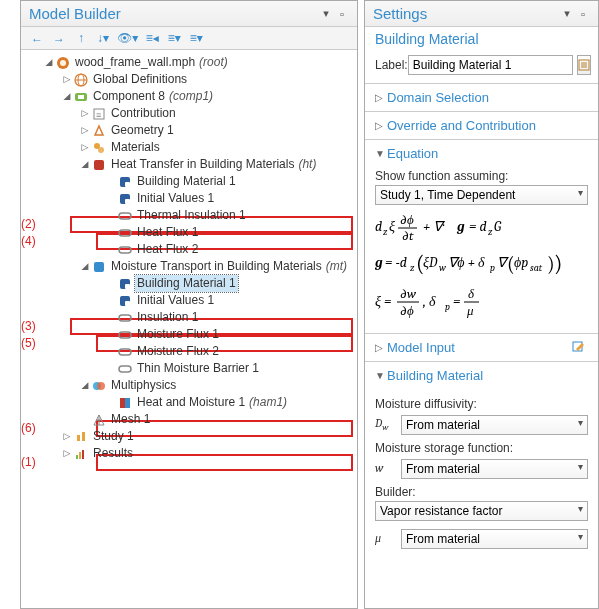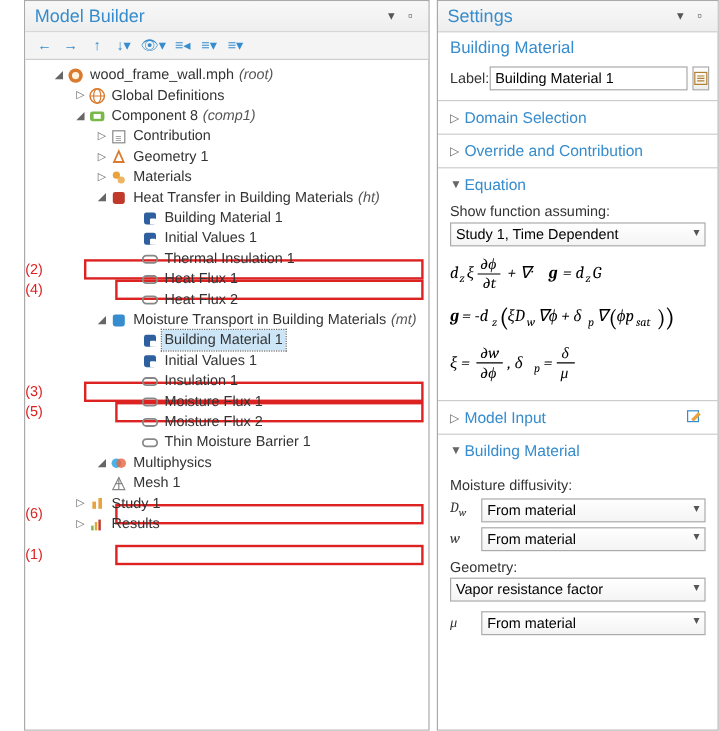--- a/index.html
+++ b/index.html
@@ -271,20 +271,31 @@
     <div class="row" style="padding-left:54px">
       <span class="exp">◢</span>
       <span class="ic">
           <svg width="14" height="14">
             <circle cx="5" cy="7" r="4" fill="#4cb2e6"></circle>
             <circle cx="9" cy="7" r="4" fill="#e8643d" opacity="0.8"></circle>
           </svg>
         </span>
       <span class="lbl">Multiphysics</span>
     </div>
+    <div class="row" style="padding-left:80px">
+      <span class="exp none"></span>
+      <span class="ic">
+          <svg width="14" height="14">
+            <rect x="2" y="2" width="5" height="10" fill="#c0392b"></rect>
+            <rect x="7" y="2" width="5" height="10" fill="#368ccc"></rect>
+          </svg>
+        </span>
+      <span class="lbl">Heat and Moisture 1</span>
+      <span class="suffix">(ham1)</span>
+    </div>
     <div class="row" style="padding-left:54px">
       <span class="exp none"></span>
       <span class="ic">
           <svg width="14" height="14">
             <polygon points="7,2 12,12 2,12" fill="none" stroke="#888"></polygon>
             <line x1="7" y1="2" x2="7" y2="12" stroke="#888"></line>
             <line x1="4" y1="7" x2="10" y2="7" stroke="#888"></line>
           </svg>
         </span>
       <span class="lbl">Mesh 1</span>
@@ -422,25 +433,26 @@
       <div class="sect-head">
         <span class="sect-tog">▼</span>
         <span class="sect-title">Building Material</span>
       </div>
       <div class="sect-body">
         <div class="proplabel">Moisture diffusivity:</div>
         <div class="prop-row">
           <span class="sym"><span>D</span><sub>w</sub></span>
           <div class="sel-wrap" style="flex:1"><input class="sel-input" value="From material" style=""></div>
         </div>
+        <div class="proplabel">Moisture storage function:</div>
         <div class="prop-row">
           <span class="sym">w</span>
           <div class="sel-wrap" style="flex:1"><input class="sel-input" value="From material" style=""></div>
         </div>
-        <div class="proplabel">Geometry:</div>
+        <div class="proplabel">Builder:</div>
         <div class="sel-wrap"><input class="sel-input" value="Vapor resistance factor" style=""></div>
         <div class="prop-row" style="margin-top:6px">
           <span class="sym">μ</span>
           <div class="sel-wrap" style="flex:1"><input class="sel-input" value="From material" style=""></div>
         </div>
       </div>
     </div>
   </div>
 </div>
 

